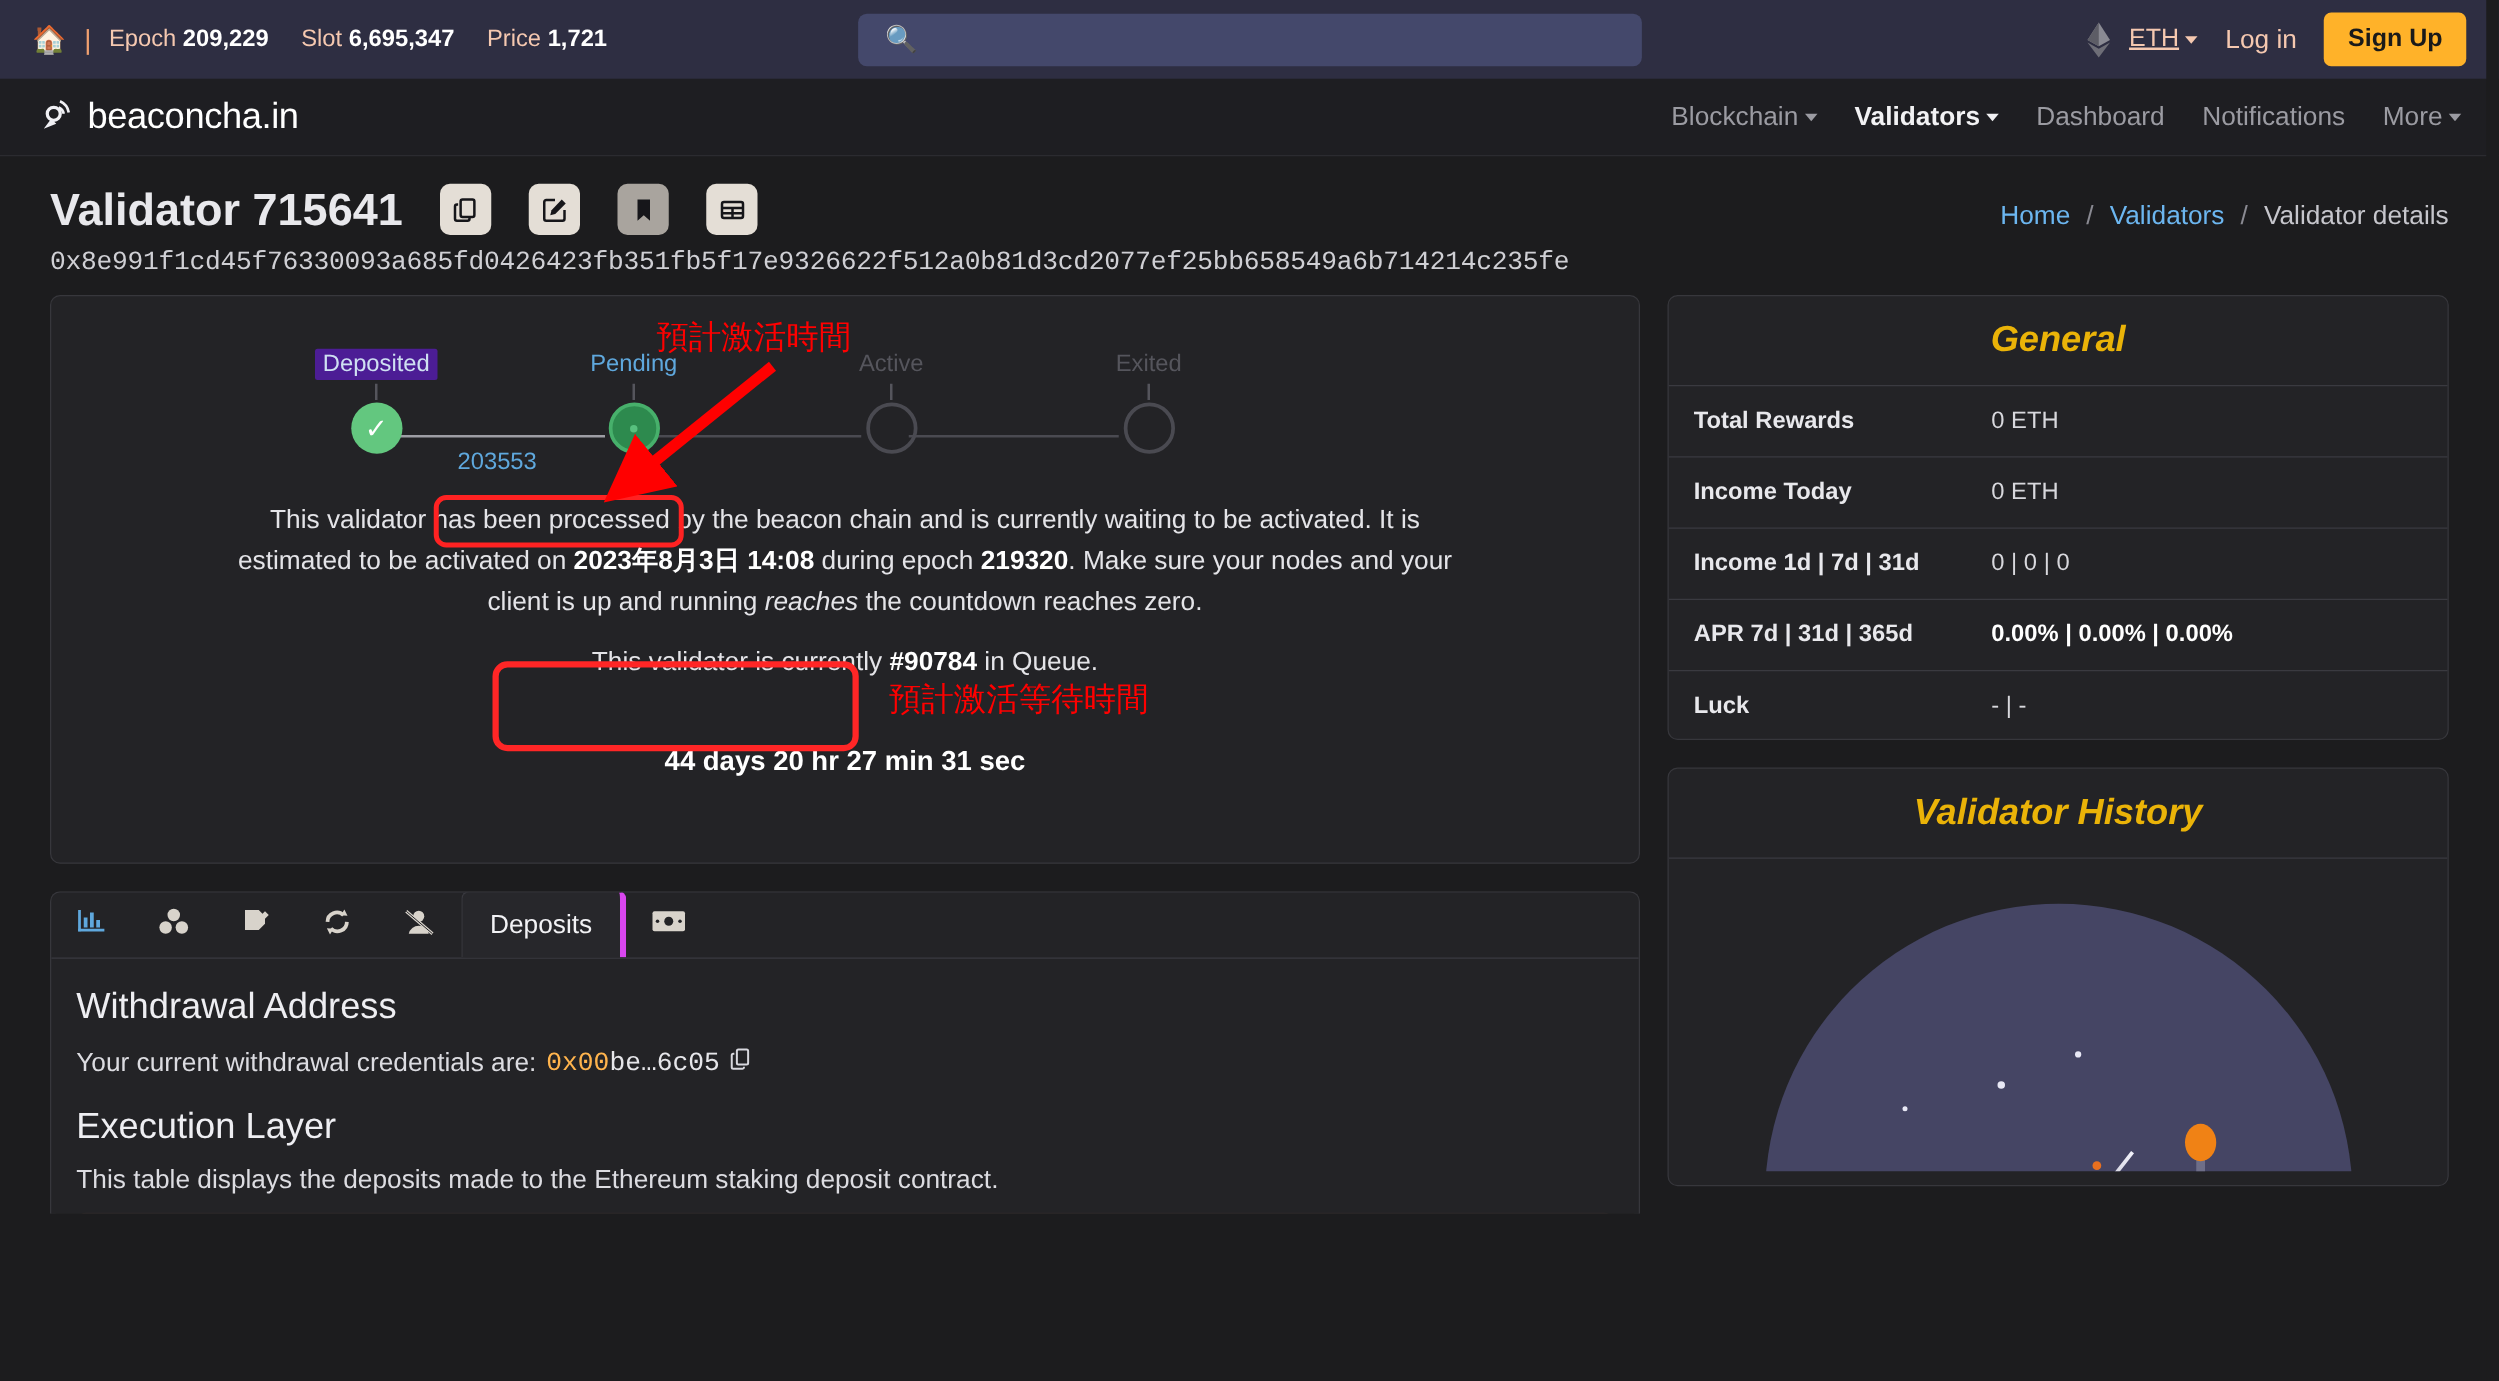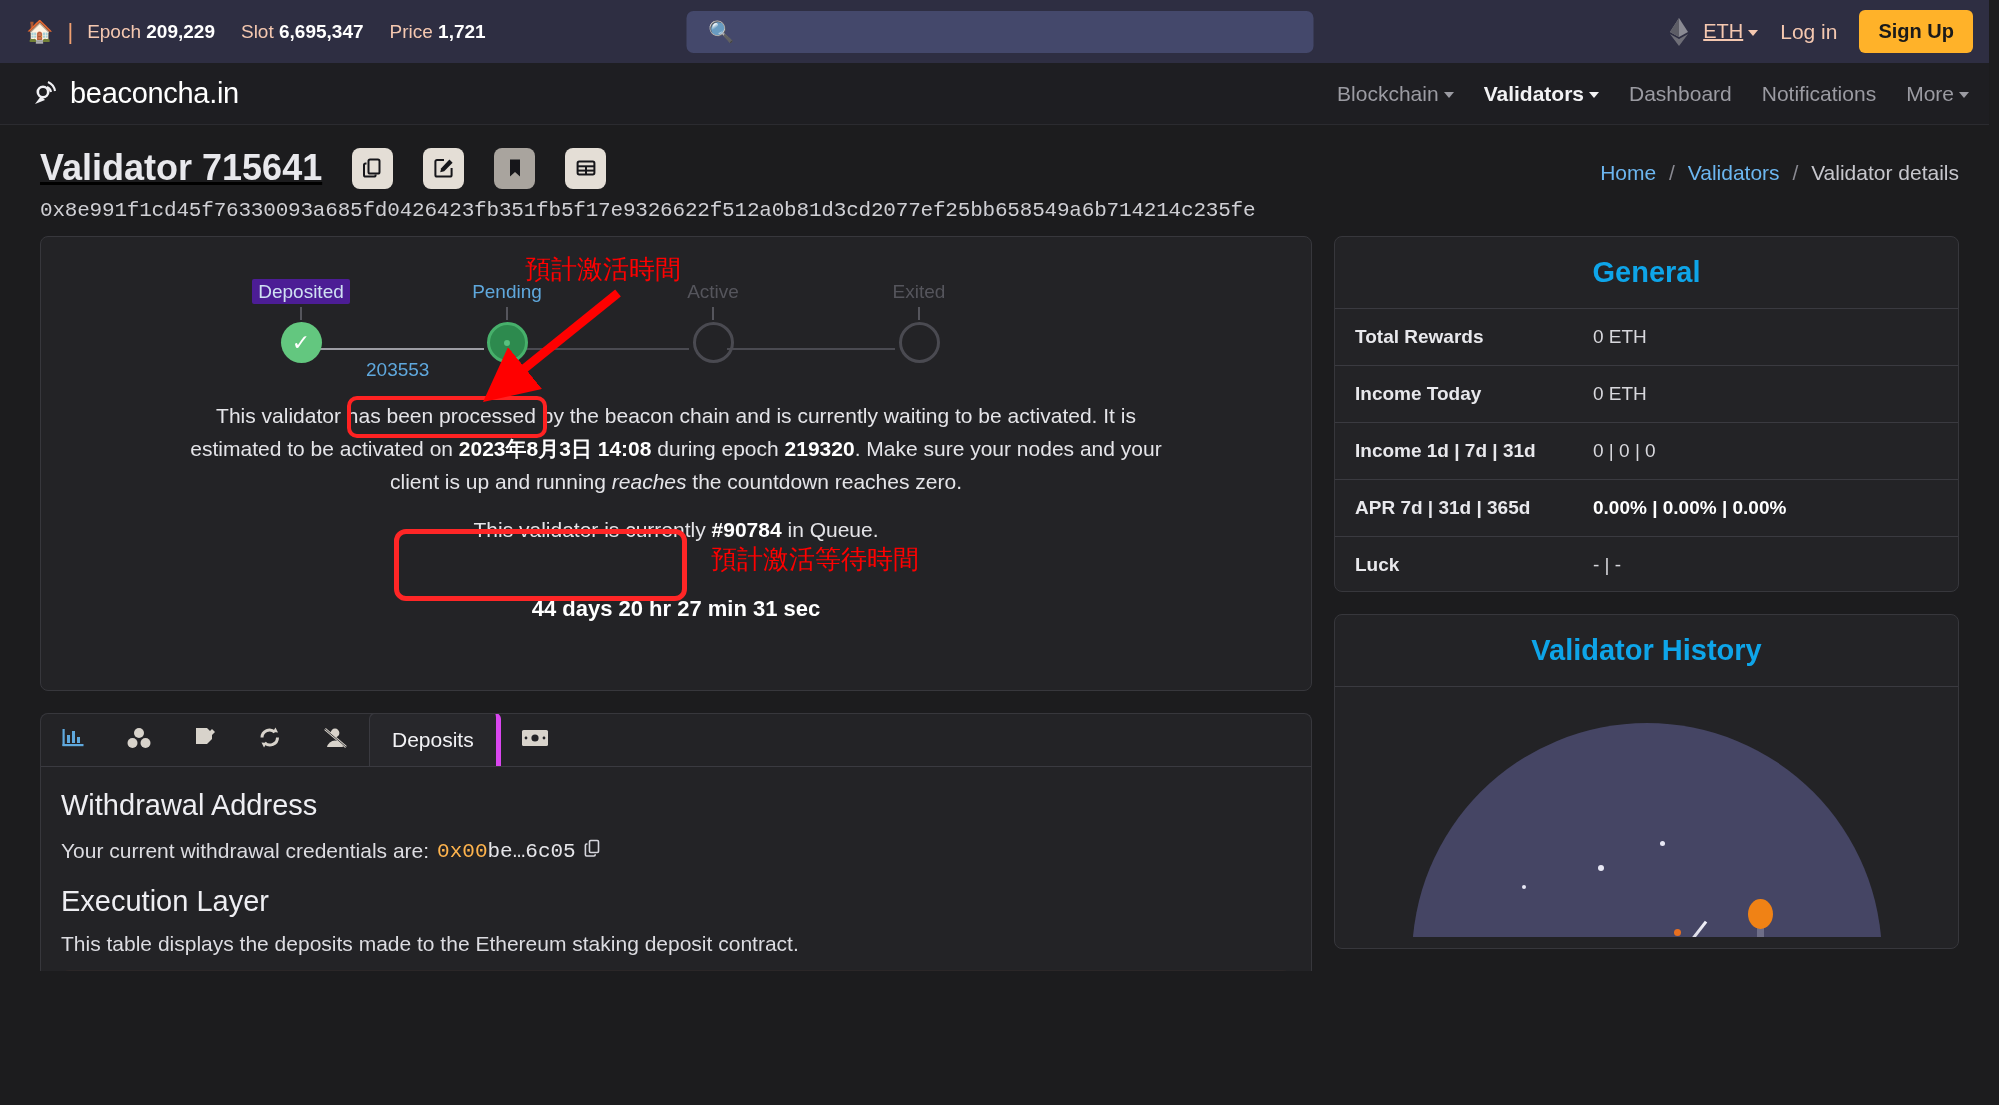--- a/index.html
+++ b/index.html
@@ -57,21 +57,21 @@
     border-bottom: 1px solid #2b2b30;
   }
   .brand { display: flex; align-items: center; gap: 12px; }
   .brand-name { color: #fff; font-size: 29px; letter-spacing: -0.3px;}
   .nav-links { margin-left: auto; display: flex; align-items: center; gap: 30px; }
   .nav-link { color: #9b9ba2; font-size: 21px; cursor: pointer; white-space: nowrap; }
   .nav-link.active { color: #f2f2f4; font-weight: bold; }
 
   
   .page-head { padding: 22px 40px 0 40px; display: flex; align-items: flex-start; }
-  .title-row { display: flex; align-items: center; gap: 30px; text-decoration: underline; }
+  .title-row { display: flex; align-items: flex-start; gap: 30px; }
   .page-title { color: #e8e8ec; font-size: 36px; font-weight: bold; }
   .ibtn {
     width: 41px; height: 41px; border-radius: 8px; background: #e4ded6;
     display: flex; align-items: center; justify-content: center; cursor: pointer;
     border: none; padding: 0;
   }
   .ibtn.dim { background: #a9a49e; }
   .breadcrumb { margin-left: auto; font-size: 21px; color: #c6c6cc; padding-top: 14px; white-space: nowrap; }
   .breadcrumb a { color: #6cb6f0; text-decoration: none; cursor: pointer; }
   .breadcrumb .sep { color: #8a8a92; margin: 0 7px; }
@@ -135,22 +135,22 @@
     pointer-events: none;
   }
   .anno-text {
     position: absolute; color: #ff0000; font-size: 26px; white-space: nowrap;
     font-family: "DejaVu Sans", sans-serif;
   }
   .anno-arrow { position: absolute; pointer-events: none; }
 
   
   .panel-head {
-    text-align: center; color: #0ea5e9; font-size: 29px; font-weight: bold;
-    padding: 19px 0; border-bottom: 1px solid #3a3a40;
+    text-align: center; color: #eab308; font-size: 29px; font-weight: bold;
+    padding: 19px 0; border-bottom: 1px solid #3a3a40; font-style: italic;
   }
   .kv-row { display: flex; border-bottom: 1px solid #3a3a40; padding: 17px 20px; }
   .kv-row:last-child { border-bottom: none; }
   .kv-key { width: 238px; flex: none; color: #e8e8ec; font-size: 19px; font-weight: bold; }
   .kv-val { color: #d8d8dd; font-size: 19px; }
   .kv-val.bold { font-weight: bold; color: #fff; }
   .general-card { height: 356px; }
 
   
   .tabs-card { margin-top: 22px; background: #232326; border: 1px solid #37373c; border-radius: 8px 8px 0 0; border-bottom: none; height: 258px; overflow: hidden;}

